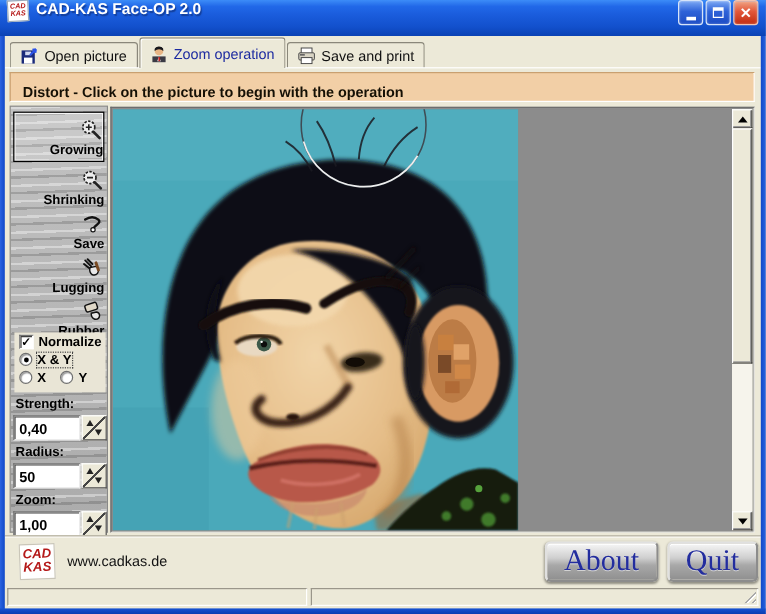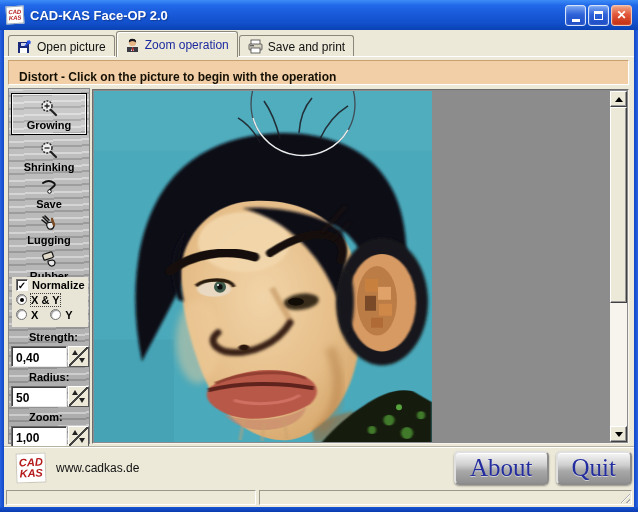--- a/index.html
+++ b/index.html
@@ -11,21 +11,21 @@
 
   
   .frame-left,.frame-right,.frame-bottom { position:absolute; background:linear-gradient(90deg,#2a63e0,#1048c8); z-index:50; }
   .frame-left { left:0; top:0; width:4px; height:512px; }
   .frame-right{ right:0; top:0; width:4px; height:512px; background:linear-gradient(90deg,#1048c8,#2a63e0); }
   .frame-bottom{ left:0; bottom:0; width:638px; height:5px; background:linear-gradient(180deg,#1652d4,#0a3cae); }
 
   
   .titlebar { position:absolute; left:0; top:0; width:638px; height:30px; z-index:60;
     background:linear-gradient(180deg,#3c8cf8 0%,#2168e8 18%,#1a5cdc 42%,#1250cc 75%,#0a42b4 100%);
-    display:flex; align-items:center; padding:0 6px; }
+    display:flex; align-items:flex-start; padding:0 6px; }
   .app-logo-mini { width:18px; height:18px; background:#fff; border:1px solid #9ab;
     display:flex; flex-direction:column; align-items:center; justify-content:center; line-height:6px;
     font-weight:bold; font-style:italic; font-size:6px; color:#b51a1a; transform:rotate(-3deg); }
   .title-text { color:#fff; font-weight:bold; font-size:13px; margin-left:6px;
     text-shadow:1px 1px 1px #123c96; flex:1; }
   .winbtn { width:21px; height:21px; border-radius:3px; margin-left:2px;
     border:1px solid #d7e4f8; display:flex; align-items:center; justify-content:center;
     background:linear-gradient(180deg,#7aa6f4,#2e62d8 45%,#1c4cc4); box-shadow:inset 0 0 2px #fff6; }
   .winbtn.close { background:linear-gradient(180deg,#f0a484,#e2573a 45%,#c22d10); border-color:#f4c4b0; }
   .glyph-min { width:8px; height:3px; background:#fff; align-self:flex-end; margin:0 auto 3px auto; }
@@ -50,38 +50,38 @@
     font-size:12px; font-weight:bold; color:#151005; z-index:10; }
 
   
   .toolpanel { position:absolute; left:8px; top:88px; width:82px; height:356px; z-index:10;
     background:
       repeating-linear-gradient(178deg, rgba(255,255,255,.38) 0 2px, rgba(255,255,255,0) 2px 6px,
         rgba(0,0,0,.16) 6px 8px, rgba(0,0,0,0) 8px 13px),
       linear-gradient(180deg,#c2c2c2,#ababab);
     border:1px solid #888; }
   .toolbtn { position:absolute; left:2px; width:76px; height:36px; display:flex;
-    flex-direction:column; align-items:center; justify-content:flex-end; cursor:pointer; }
+    flex-direction:column; align-items:flex-end; justify-content:flex-end; cursor:pointer; }
   .toolbtn .tlabel { font-size:11px; font-weight:bold; color:#000; line-height:13px; }
   .toolbtn.selected { border:1px solid #000; box-shadow:inset 0 0 0 1px #f4f4f4;
     background:rgba(255,255,255,.14); height:42px; padding-bottom:2px; }
   .toolbtn svg { display:block; margin-bottom:1px; }
 
   .optiongroup { position:absolute; left:3px; top:188px; width:76px; height:50px; background:#e9e5d6; }
   .optrow { display:flex; align-items:center; height:15px; padding-left:4px; gap:4px; }
   .optrow .olabel { font-size:11px; font-weight:bold; color:#000; line-height:12px; }
   .olabel.focus { outline:1px dotted #444; }
   .cbox { width:12px; height:12px; background:#fff; border:1px solid; border-color:#707070 #fff #fff #707070;
     box-shadow:inset 1px 1px 0 #404040; font-size:10px; line-height:11px; font-weight:bold;
     text-align:center; color:#000; }
   .radio { width:11px; height:11px; border-radius:50%; background:#fff; border:1px solid #707070;
     box-shadow:inset 1px 1px 1px #9a9a9a; position:relative; }
   .radio .dot { position:absolute; left:3px; top:3px; width:4px; height:4px; border-radius:50%; background:#000; }
 
-  .fieldlabel { position:absolute; left:4px; font-size:11px; font-weight:bold; color:#000;margin-left:16px; }
+  .fieldlabel { position:absolute; left:4px; font-size:11px; font-weight:bold; color:#000; }
   .numfield { position:absolute; left:2px; width:56px; height:21px; background:#fff;
     border:1px solid; border-color:#6a6a6a #e8e8e8 #e8e8e8 #6a6a6a; box-shadow:inset 1px 1px 0 #404040;
     font-family:"Liberation Sans",sans-serif; font-size:12px; font-weight:bold; padding:2px 0 0 4px; color:#000; }
   .spin { position:absolute; left:59px; width:21px; height:21px; background:#ECE9D8;
     border:1px solid; border-color:#fff #555 #555 #fff; }
   .spin::before { content:""; position:absolute; inset:0;
     background:linear-gradient(135deg, transparent 47%, #444 47%, #444 53%, transparent 53%); }
   .arr-up { position:absolute; left:3px; top:3px; width:0; height:0;
     border-left:3px solid transparent; border-right:3px solid transparent; border-bottom:5px solid #222; }
   .arr-dn { position:absolute; right:3px; bottom:3px; width:0; height:0;

